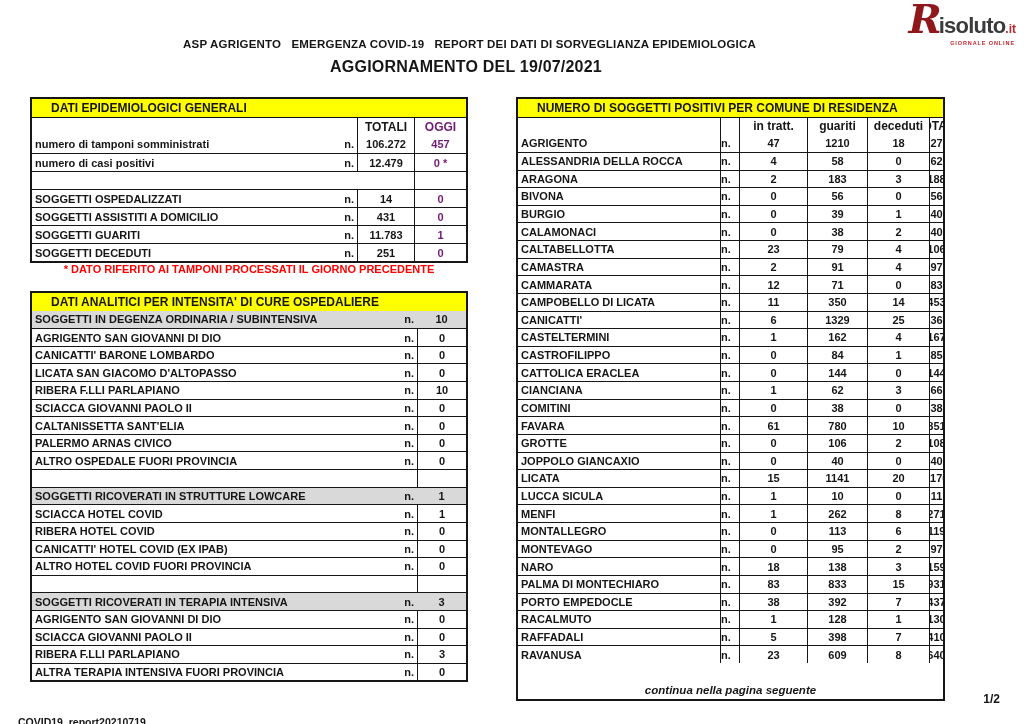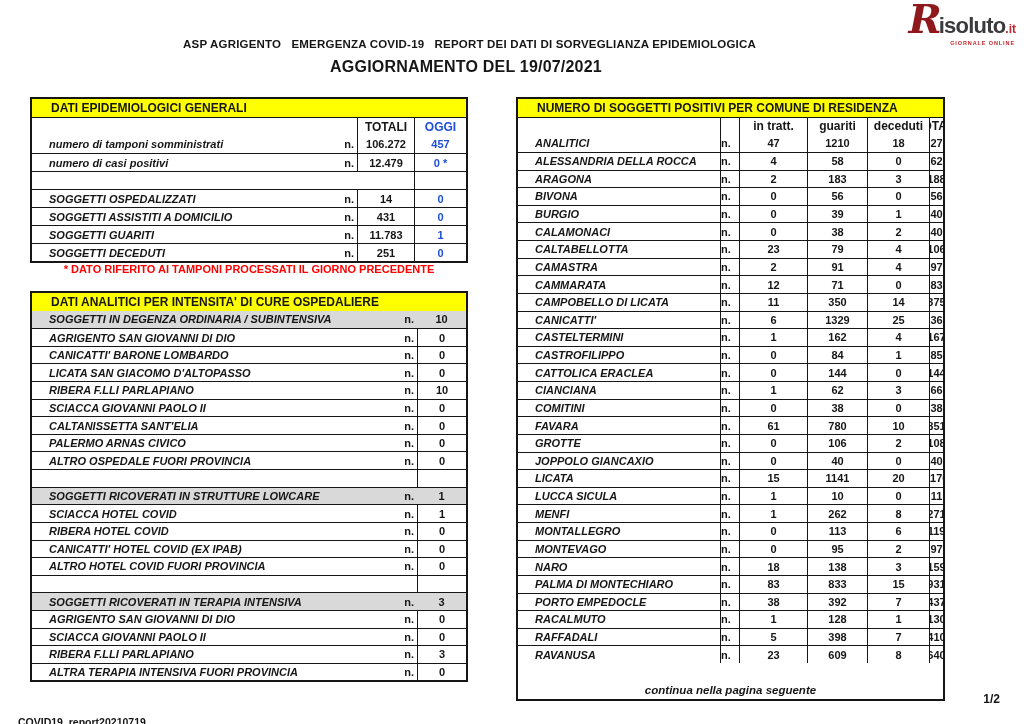--- a/index.html
+++ b/index.html
@@ -16,24 +16,24 @@
   .logo-tld { font-size:12px; font-weight:700; color:#c1272d; }
   .logo-tagline { font-size:5.5px; font-weight:700; color:#c1272d; text-align:right; letter-spacing:0.9px; margin-top:1px; padding-right:1px; }
 
   .tbl { position:absolute; border:2px solid #161616; background:#fff; }
   .trow { display:grid; align-items:stretch; }
   .trow + .trow { border-top:1px solid #161616; }
   .title-row { background:#ffff00; height:20px; display:flex; align-items:center; padding-left:19px; font-size:12px; font-weight:700; }
   .cell { display:flex; align-items:center; overflow:hidden; font-size:11px; font-weight:700; white-space:nowrap; }
   .bl { border-left:1px solid #161616; }
   .labcell { justify-content:space-between; }
-  .lab { padding-left:17px;font-style:italic; }
+  .lab { padding-left:3px; }
   .nn { padding-right:3px; }
   .val { justify-content:center; }
-  .red { color:#1d4ed8; }
+  .red { color:#701a75; }
   .section .cell { background:#d9d9d9; }
 
   #general-table { left:30px; top:97px; width:438px; }
   #general-table .trow { height:18px; }
   .g-row { grid-template-columns:325px 57px 1fr; }
   .g-blank { grid-template-columns:382px 1fr; }
   .g-head .cell { font-size:12px; }
 
   .note { position:absolute; left:30px; top:263px; width:438px; text-align:center; font-size:11px; font-weight:700; color:#ff0000; }
 
@@ -285,21 +285,21 @@
     <div class="trow c-row c-head">
       <div class="cell"></div>
       <div class="cell bl"></div>
       <div class="cell bl">in tratt.</div>
       <div class="cell bl">guariti</div>
       <div class="cell bl">deceduti</div>
       <div class="cell bl">TOTALI</div>
     </div>
     <div>
         <div class="trow c-row">
-          <div class="cell lab">ANALITICI</div>
+          <div class="cell lab">AGRIGENTO</div>
           <div class="cell bl nn">n.</div>
           <div class="cell bl val">47</div>
           <div class="cell bl val">1210</div>
           <div class="cell bl val">18</div>
           <div class="cell bl val">1275</div>
         </div>
         <div class="trow c-row">
           <div class="cell lab">ALESSANDRIA DELLA ROCCA</div>
           <div class="cell bl nn">n.</div>
           <div class="cell bl val">4</div>
@@ -362,21 +362,21 @@
           <div class="cell bl val">71</div>
           <div class="cell bl val">0</div>
           <div class="cell bl val">83</div>
         </div>
         <div class="trow c-row">
           <div class="cell lab">CAMPOBELLO DI LICATA</div>
           <div class="cell bl nn">n.</div>
           <div class="cell bl val">11</div>
           <div class="cell bl val">350</div>
           <div class="cell bl val">14</div>
-          <div class="cell bl val">375</div>
+          <div class="cell bl val">453</div>
         </div>
         <div class="trow c-row">
           <div class="cell lab">CANICATTI'</div>
           <div class="cell bl nn">n.</div>
           <div class="cell bl val">6</div>
           <div class="cell bl val">1329</div>
           <div class="cell bl val">25</div>
           <div class="cell bl val">1360</div>
         </div>
         <div class="trow c-row">

